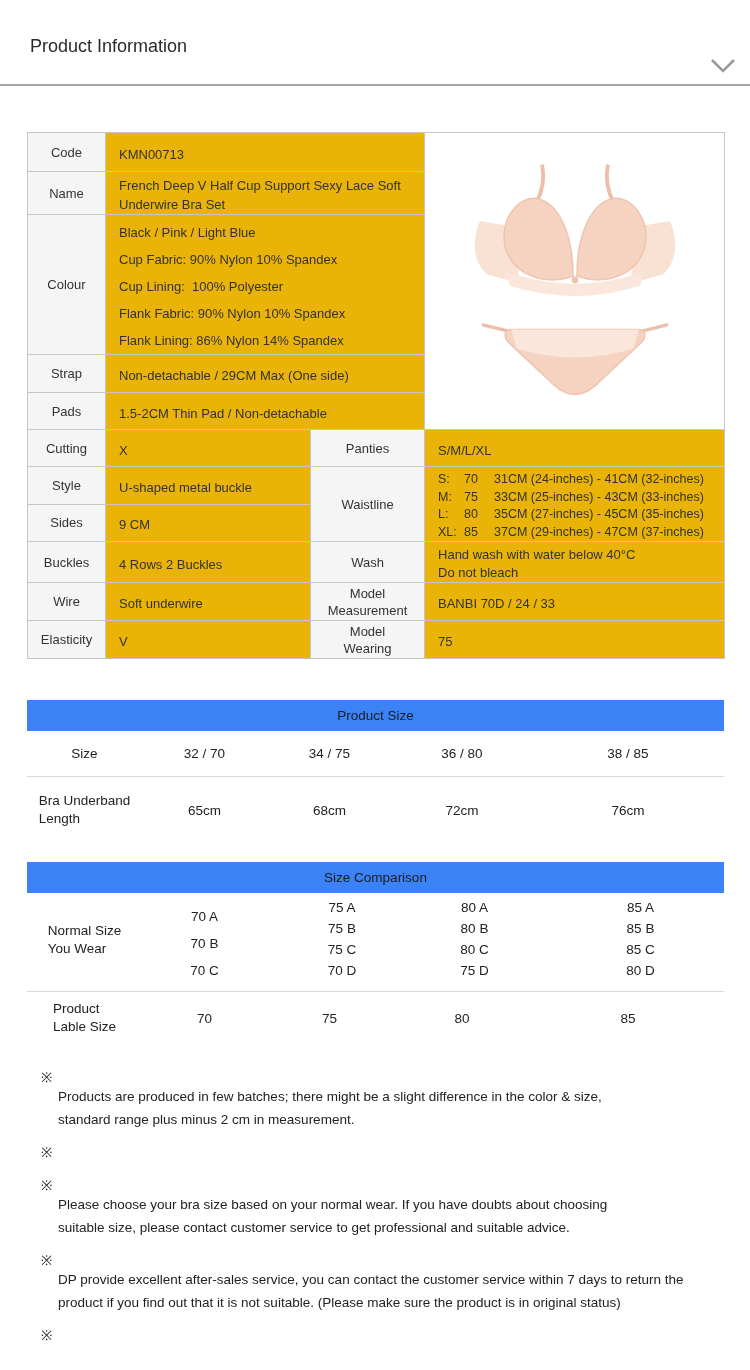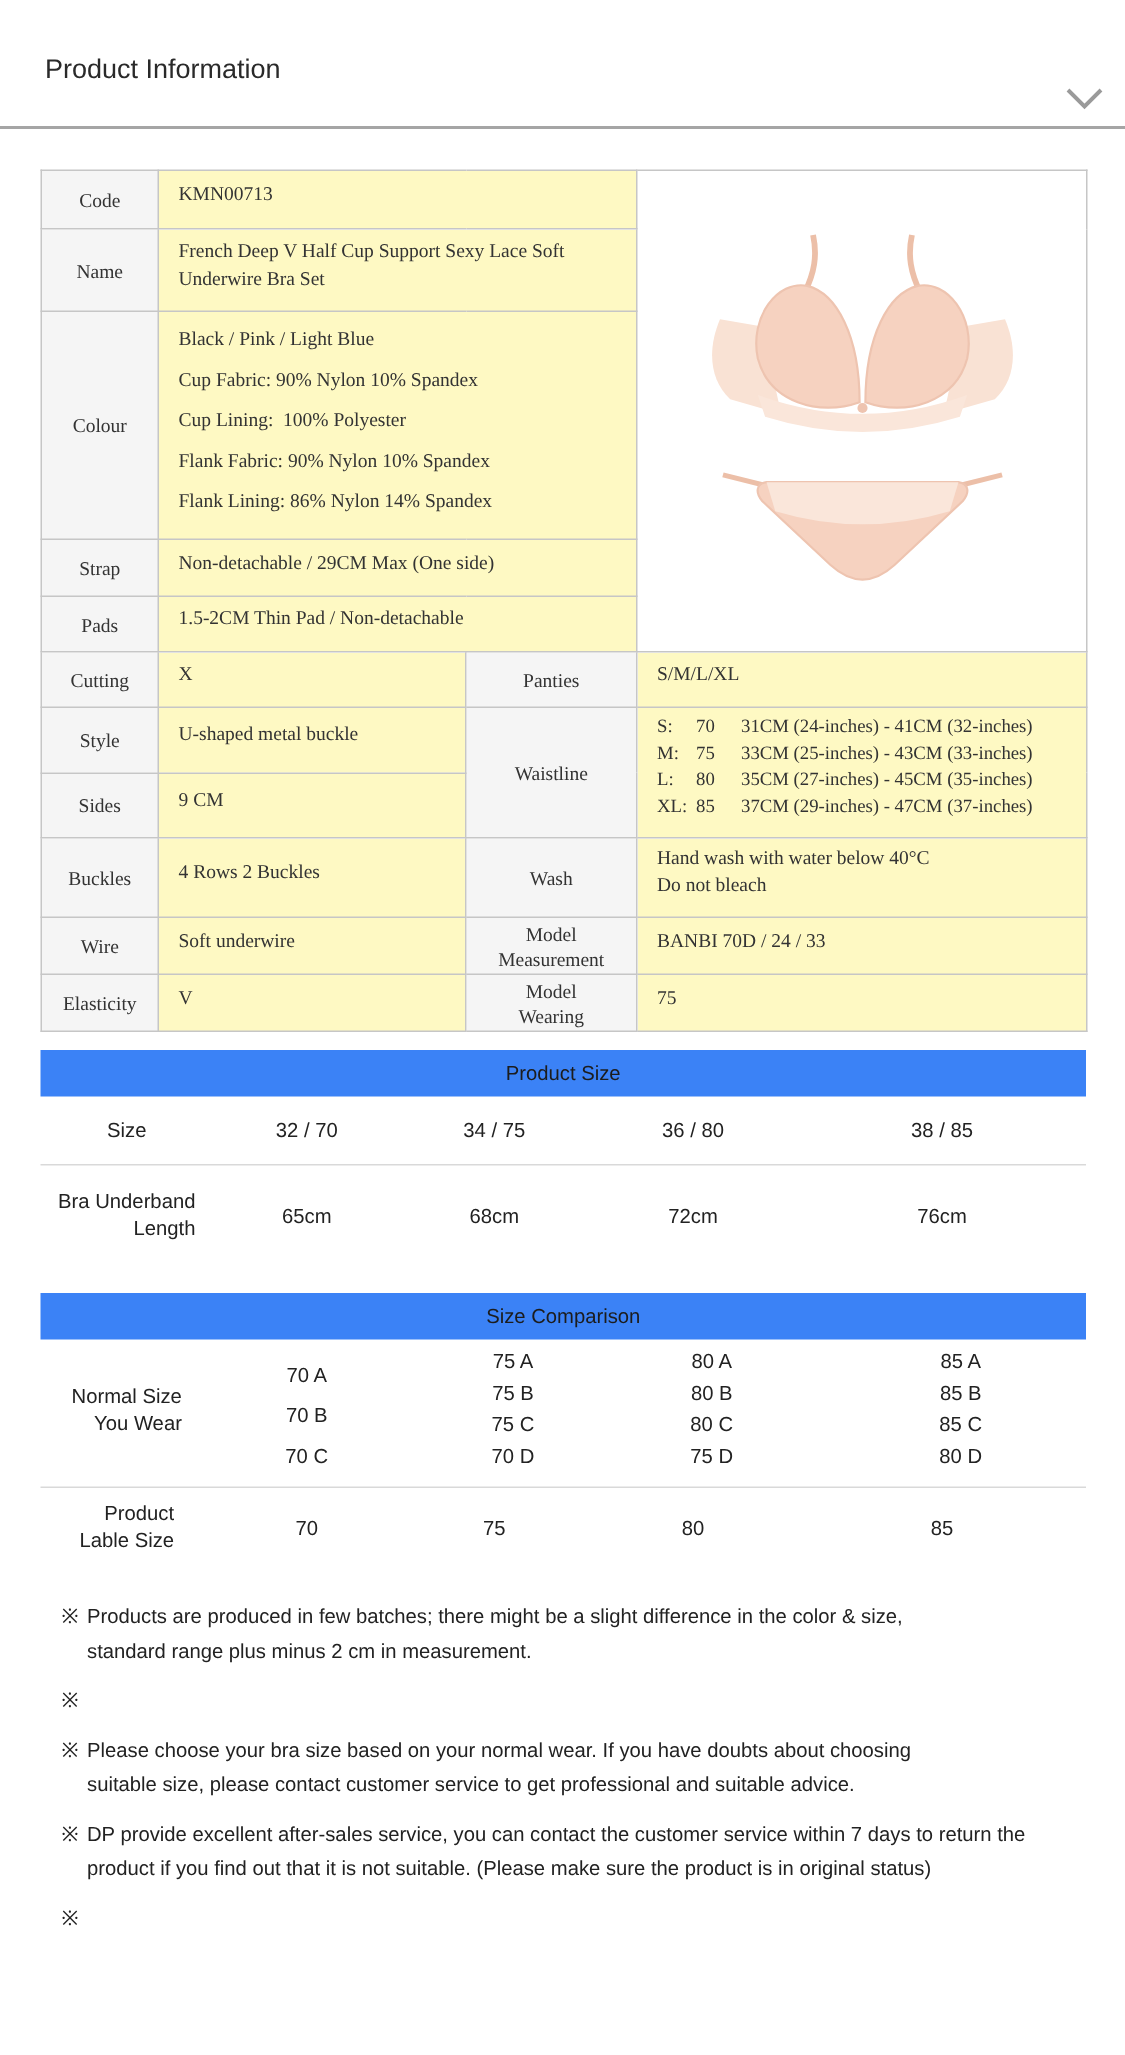--- a/index.html
+++ b/index.html
@@ -5,47 +5,47 @@
   html,body{margin:0;padding:0;background:#fff;}
   body{font-family:"Liberation Sans",sans-serif;color:#333;}
   #page{position:relative;width:750px;height:1370px;background:#fff;overflow:hidden;}
 
   
   .hdr-title{position:absolute;left:30px;top:36px;font-size:18px;color:#2a2a2a;}
   .hdr-chevron{position:absolute;left:708px;top:56px;width:30px;height:20px;cursor:pointer;}
   .hdr-divider{position:absolute;left:0;top:84px;width:750px;height:2px;background:#a5a5a5;}
 
   
-  table.spec{position:absolute;left:27px;top:113px;width:697px;border-collapse:collapse;table-layout:fixed;font-size:13px;color:#333;font-family:Liberation Serif, serif;}
+  table.spec{position:absolute;left:27px;top:132px;width:697px;border-collapse:collapse;table-layout:fixed;font-size:13px;color:#333;}
   .spec td{border:1px solid #c6c6c6;vertical-align:middle;overflow:hidden;}
   .spec td.lbl{background:#f5f5f5;text-align:center;white-space:pre-line;line-height:17px;color:#333;}
-  .spec td.val{background:#fef9c3;padding:4px 8px 12px 13px;}
+  .spec td.val{background:#eab308;padding:4px 8px 0 13px;}
   .spec .name-val{line-height:19px;}
   .colour-line{line-height:27px;white-space:pre-wrap;}
   .wash-line{line-height:18px;}
   .wl-row{display:flex;line-height:17.5px;font-size:12.5px;}
   .wl-size{width:26px;flex:none;}
   .wl-band{width:30px;flex:none;}
   .imgcell{background:#fff;text-align:center;vertical-align:middle;}
 
   
   .bar{position:absolute;left:27px;width:697px;height:31px;background:#3b82f6;display:flex;align-items:center;justify-content:center;font-size:13.5px;color:#1c1c1c;}
   .grid5{position:absolute;left:27px;width:697px;display:grid;grid-template-columns:115px 125px 125px 140px 192px;justify-items:center;align-items:center;font-size:13.5px;color:#222;}
-  .pre{white-space:pre-line;text-align:right;line-height:18px;}
+  .pre{white-space:pre-line;text-align:left;line-height:18px;}
   .hline{position:absolute;left:27px;width:697px;height:1px;background:#d9d9d9;}
 
   .comp-col{display:flex;flex-direction:column;align-items:center;justify-content:space-between;height:100%;box-sizing:border-box;}
   .comp-col.c1{padding:12px 0 5px;}
   .comp-col.c4x{padding:3px 0 5px;margin-left:25px;}
 
   
   .notes{position:absolute;left:41px;top:1066px;width:682px;font-size:13.5px;color:#222;}
   .note{display:flex;margin-bottom:10px;}
   .note .mk{width:17px;flex:none;line-height:23px;}
-  .note .tx{white-space:pre-line;line-height:23px;}
+  .note .tx{white-space:pre-line;line-height:23px;margin-top:19px;}
 </style>
 </head>
 <body>
 
 <div id="page">
 
   <div class="hdr-title">Product Information</div>
   <svg class="hdr-chevron" viewBox="0 0 30 20">
     <polyline points="4,4 15,15 26,4" fill="none" stroke="#9a9a9a" stroke-width="2.6"></polyline>
   </svg>

